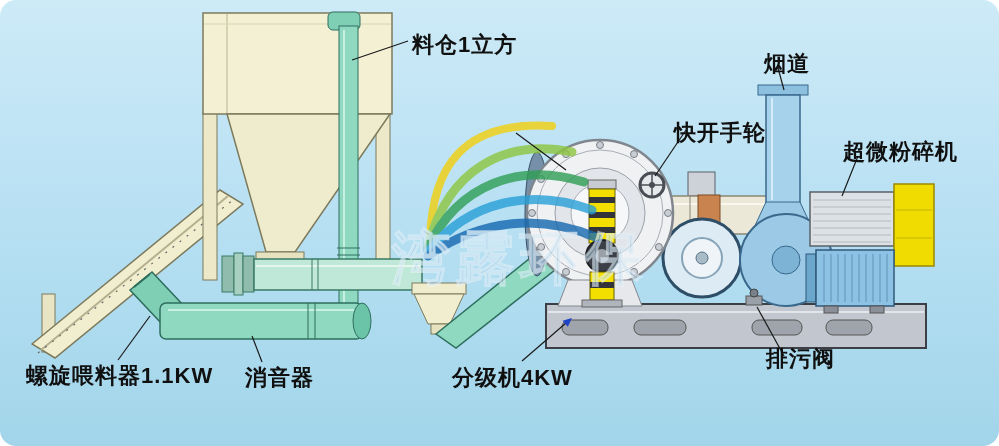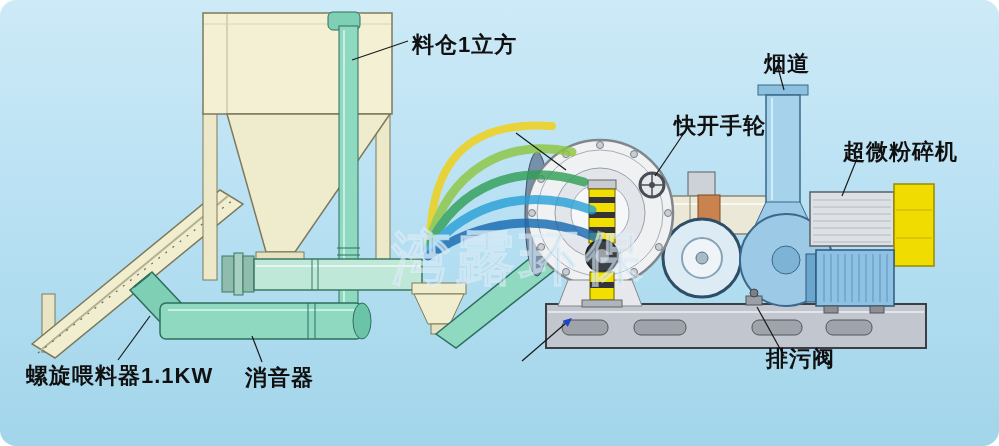--- a/index.html
+++ b/index.html
@@ -217,20 +217,21 @@
       <line x1="858" y1="156" x2="842" y2="196"></line>
       <line x1="118" y1="360" x2="150" y2="316"></line>
       <line x1="262" y1="362" x2="252" y2="336"></line>
       <line x1="522" y1="361" x2="566" y2="323"></line>
       <line x1="784" y1="356" x2="757" y2="307"></line>
       <polygon points="572,318 567.8,326.8 562.6,320.8" fill="#1c43c8" stroke="none"></polygon>
     </g>
   </svg>
 
   <div class="lbl" style="left:412px;top:30px">料仓1立方</div>
-  <div class="lbl" style="left:674px;top:111px">快开手轮</div>
+  <div class="lbl" style="left:674px;top:118px">快开手轮</div>
   <div class="lbl" style="left:764px;top:49px">烟道</div>
   <div class="lbl" style="left:843px;top:137px">超微粉碎机</div>
   <div class="lbl" style="left:26px;top:361px">螺旋喂料器1.1KW</div>
   <div class="lbl" style="left:245px;top:363px">消音器</div>
+  <div class="lbl" style="left:452px;top:363px">分级机4KW</div>
   <div class="lbl" style="left:766px;top:344px">排污阀</div>
 
 </div>
 
 </body></html>

